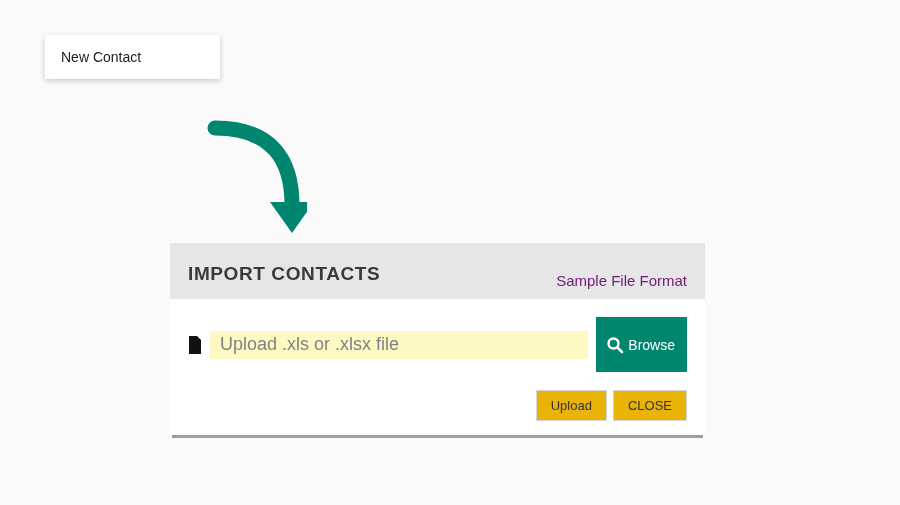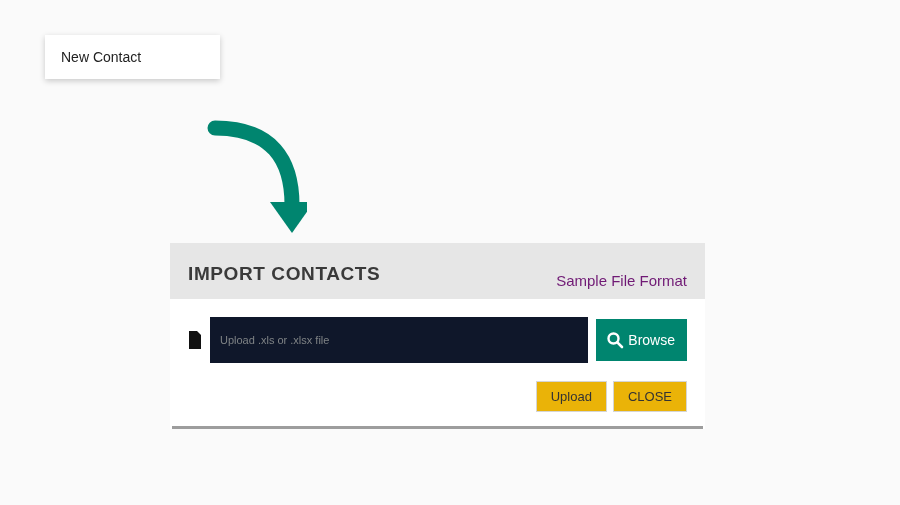--- a/index.html
+++ b/index.html
@@ -74,31 +74,31 @@
       align-items: center;
       gap: 8px;
     }
     .file-icon {
       width: 14px;
       height: 18px;
       flex: none;
     }
     .file-input {
       flex: 1;
-      background: #0f172a;
+      background: #fef9c3;
       border: none;
-      height: 46px;
+      height: 28px;
       padding: 0 10px;
-      font-size: 11px;
+      font-size: 18px;
       color: #777;
       outline: none;
     }
     .file-input::placeholder { color: #7f8385; }
     .browse-btn {
-      height: 42px;
+      height: 55px;
       background: #00856f;
       color: #fff;
       border: none;
       padding: 0 12px 0 10px;
       font-size: 14px;
       display: inline-flex;
       align-items: center;
       gap: 4px;
       cursor: pointer;
     }

